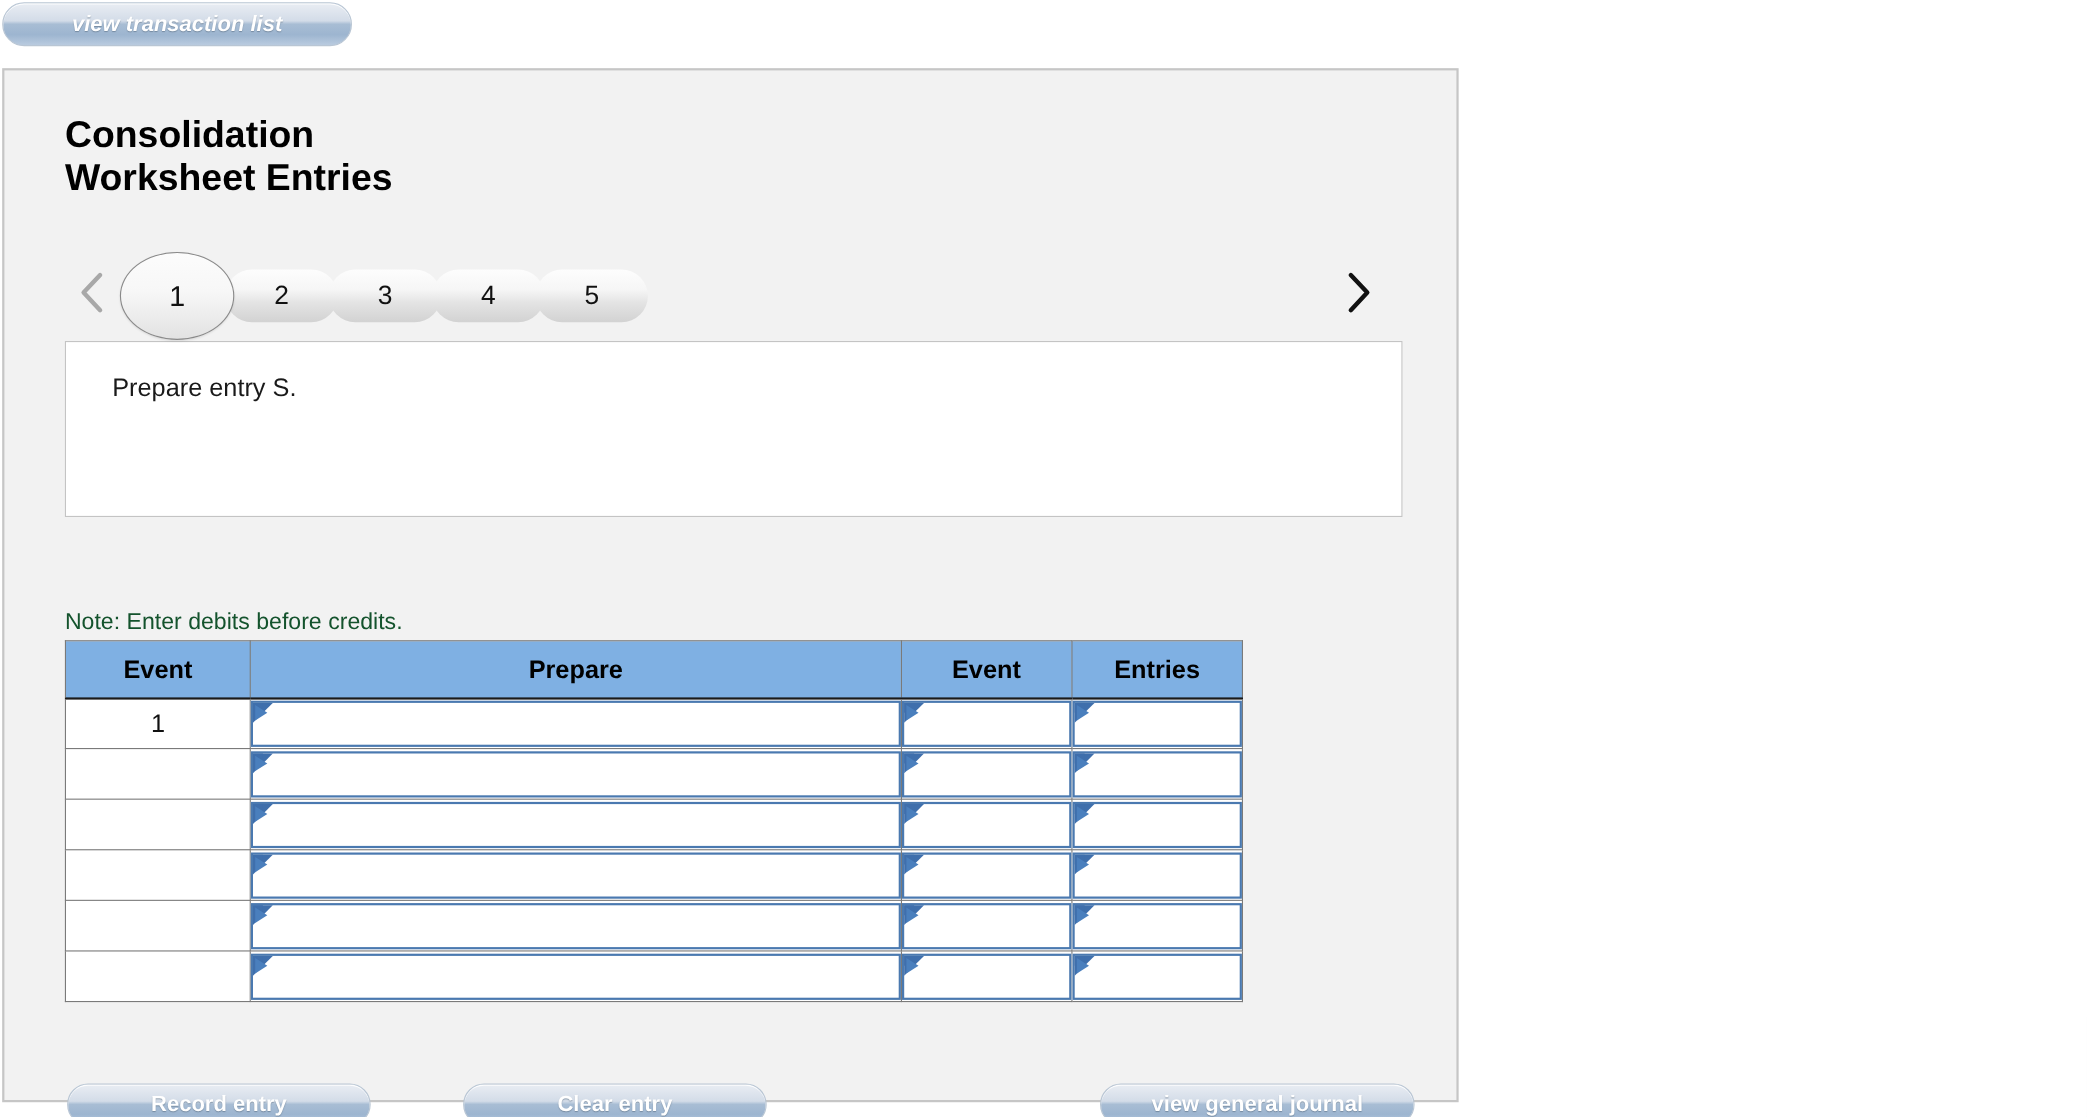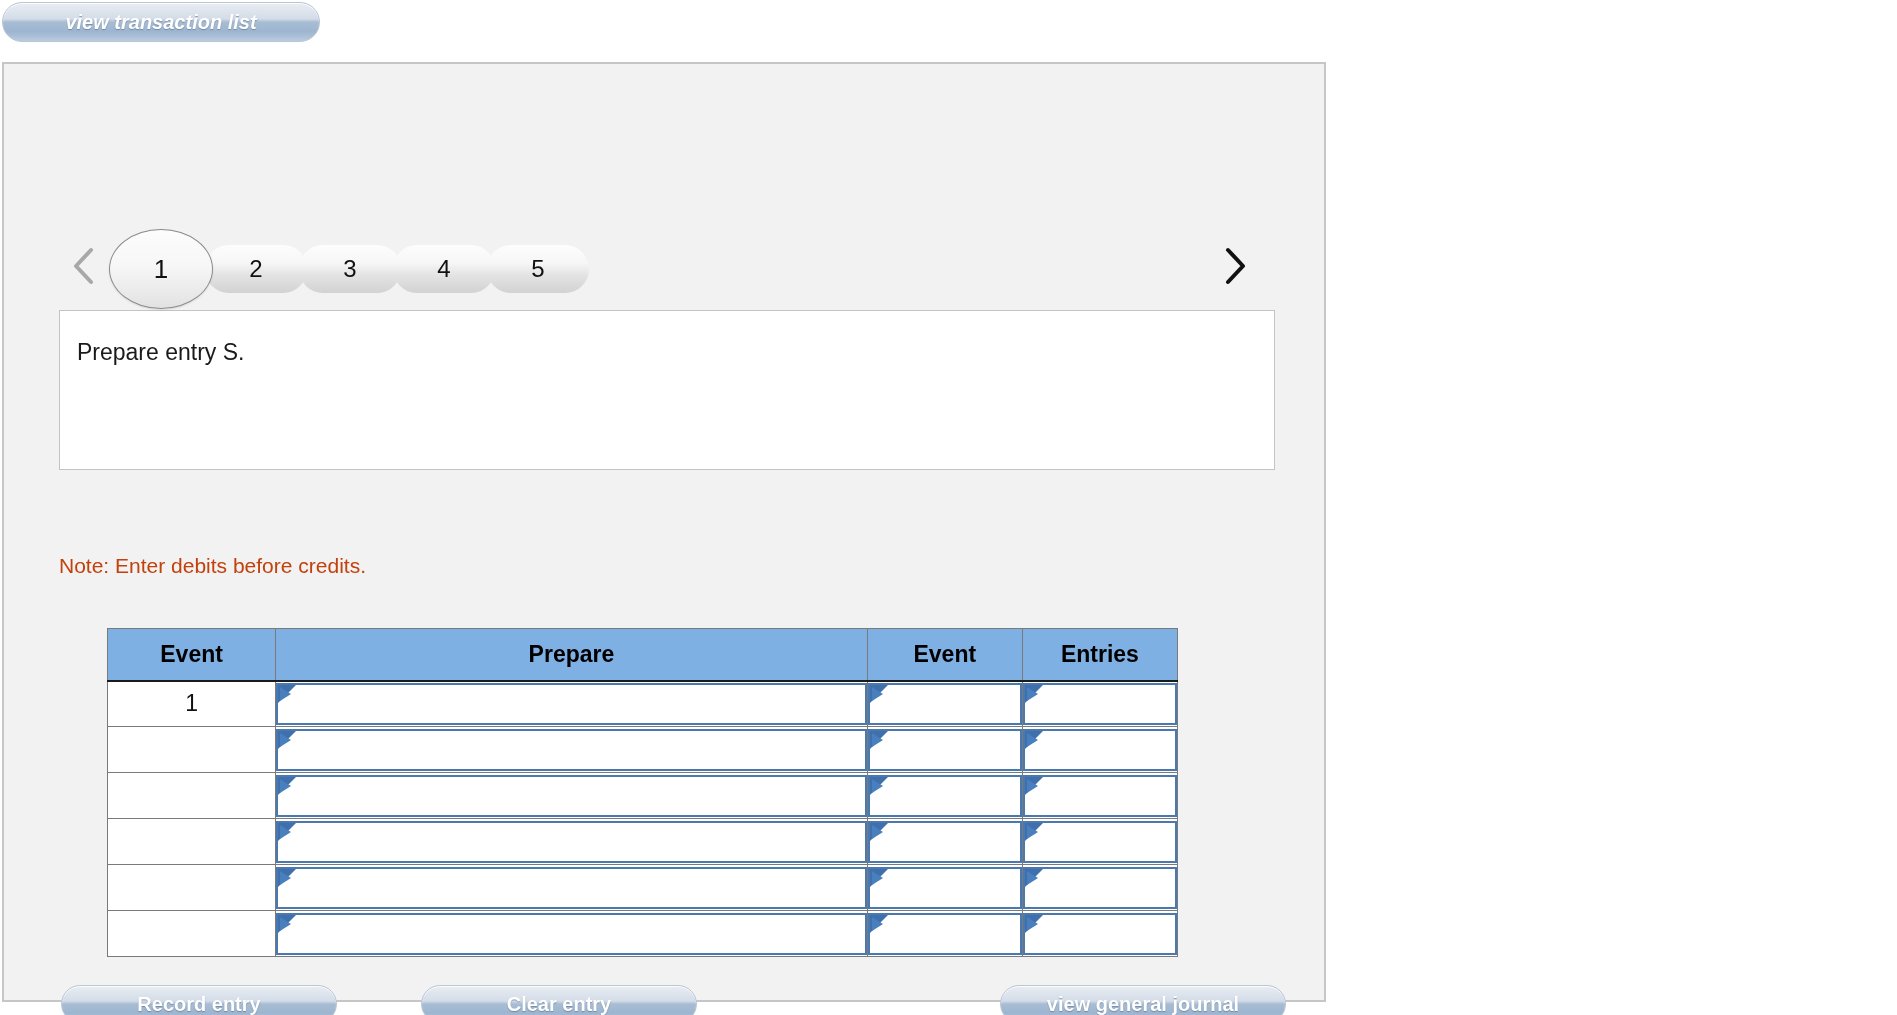--- a/index.html
+++ b/index.html
@@ -90,37 +90,36 @@
   }
 
   
   #instruction-box {
     position: absolute; left: 55px; top: 246px;
     width: 1216px; height: 160px;
     background: #ffffff;
     border: 1px solid #c4c4c4;
   }
   #instruction-text {
-    position: absolute; left: 17px; top: 28px;
+    position: absolute; left: 42px; top: 28px;
     font-size: 23px; color: #1a1a1a;
   }
 
   
   #note {
     position: absolute; left: 55px; top: 490px;
-    font-size: 21px; color: #c2410c;
+    font-size: 21px; color: #14532d;
   }
 
   
   #journal-table {
-    position: absolute; left: 55px; top: 564px;
+    position: absolute; left: 55px; top: 518px;
     width: 1071px;
     border-collapse: collapse;
     table-layout: fixed;
-    margin-left: 48px;
   }
   #journal-table th {
     background: #7fb0e3;
     border: 1px solid #7a7a7a;
     border-bottom: 2px solid #1a1a1a;
     height: 52px;
     font-size: 23px; font-weight: bold; color: #000;
   }
   #journal-table th.th-event   { width: 168px; }
   #journal-table th.th-accounts{ width: 591px; }
@@ -181,20 +180,22 @@
 </style>
 </head>
 <body>
 
 <div class="top-bar">
   <div class="pill" id="view-transaction-list">view transaction list</div>
 </div>
 
 <div id="panel">
 
+  <div id="page-title">Consolidation
+Worksheet Entries</div>
 
   <div id="pager">
 
     <div class="chev" id="pager-prev">
       <svg width="26" height="40" viewBox="0 0 26 40" aria-hidden="true">
         <polyline points="20,4 5,20 20,36" fill="none" stroke="#a8a8a8" stroke-width="4" stroke-linecap="round" stroke-linejoin="round"></polyline>
       </svg>
     </div>
 
     <div class="tabs" id="pager-tabs">

